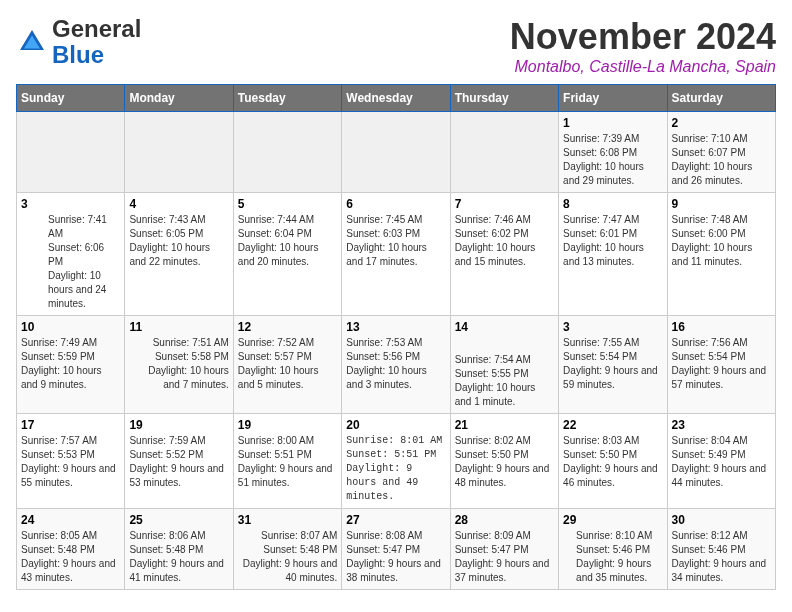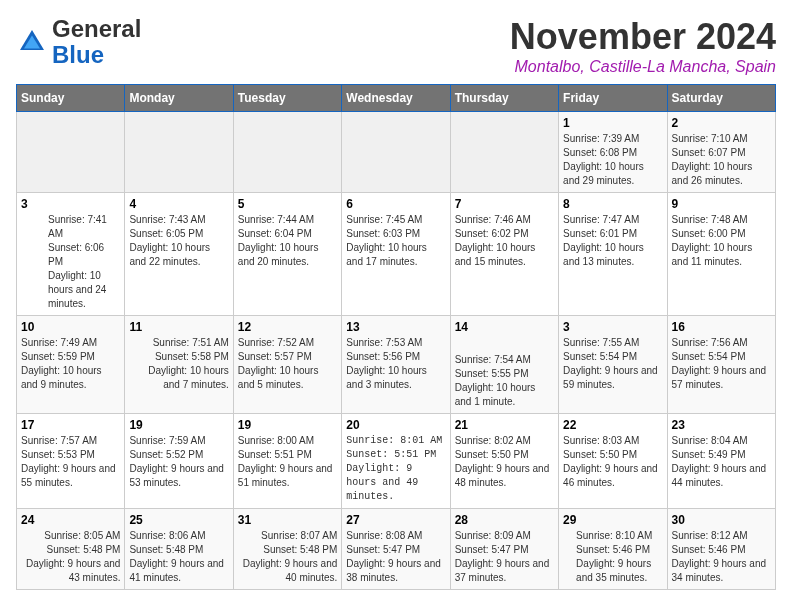--- a/index.html
+++ b/index.html
@@ -269,21 +269,21 @@
         <td>
           <div class="day-num">23</div>
           <div class="day-info" style="white-space: pre-line;">Sunrise: 8:04 AM
 Sunset: 5:49 PM
 Daylight: 9 hours and 44 minutes.</div>
         </td>
       </tr>
       <tr>
         <td>
           <div class="day-num">24</div>
-          <div class="day-info" style="white-space: pre-line; text-align: right;">Sunrise: 8:05 AM
+          <div class="day-info" style="white-space: pre-line;">Sunrise: 8:05 AM
 Sunset: 5:48 PM
 Daylight: 9 hours and 43 minutes.</div>
         </td>
         <td>
           <div class="day-num">25</div>
           <div class="day-info" style="white-space: pre-line;">Sunrise: 8:06 AM
 Sunset: 5:48 PM
 Daylight: 9 hours and 41 minutes.</div>
         </td>
         <td>

